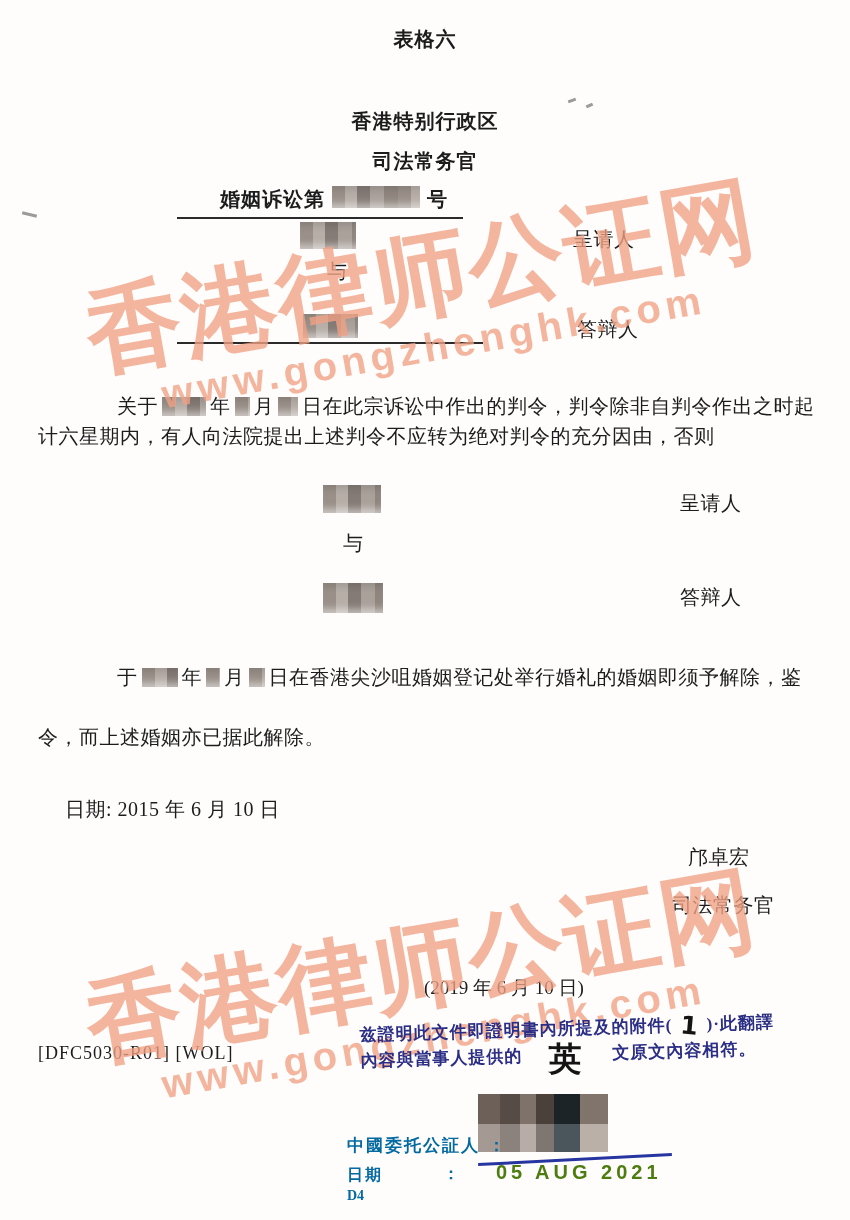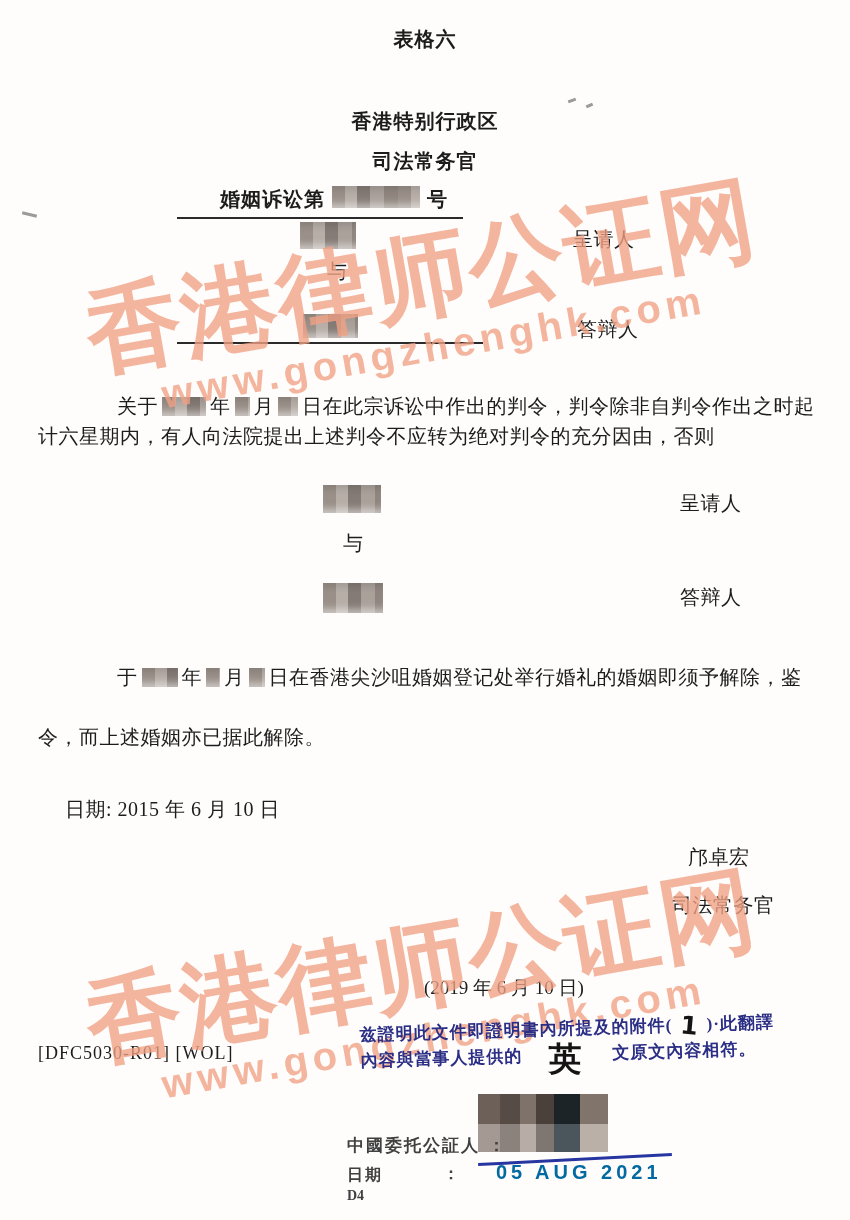--- a/index.html
+++ b/index.html
@@ -35,24 +35,24 @@
   .wm-url{font-size:40px;letter-spacing:5px;white-space:nowrap;margin-top:4px;line-height:1;}
   
   .tstamp{
     position:absolute;left:360px;top:1016px;z-index:6;color:#2b2e85;font-weight:bold;
     font-size:17px;line-height:26px;transform:rotate(-1.8deg);letter-spacing:1px;white-space:nowrap;
   }
   .hand{color:#141414;font-weight:bold;font-family:"DejaVu Sans",sans-serif;}
   .hand-no{display:inline-block;font-size:25px;line-height:10px;transform:rotate(7deg);vertical-align:-4px;margin:0 8px;}
   .hand-lang{display:inline-block;font-size:33px;line-height:20px;transform:rotate(2deg);vertical-align:-10px;margin:0 30px 0 26px;}
   
-  .nstamp{position:absolute;z-index:6;color:#404040;font-weight:bold;white-space:nowrap;}
+  .nstamp{position:absolute;z-index:6;color:#0369a1;font-weight:bold;white-space:nowrap;}
   .sig-line{position:absolute;width:194px;height:0;border-top:3px solid #2735a0;transform:rotate(-3deg);z-index:6;}
   .date-stamp{
-    position:absolute;color:#0369a1;font-family:"Liberation Sans","DejaVu Sans",sans-serif;
+    position:absolute;color:#4d7c0f;font-family:"Liberation Sans","DejaVu Sans",sans-serif;
     font-weight:bold;font-size:20px;letter-spacing:4px;z-index:6;white-space:nowrap;
   }
   .artifact{position:absolute;background:#9a9a9a;}
 </style>
 </head>
 <body>
 
 <div class="page">
 
   <div class="artifact" style="left:22px;top:213px;width:15px;height:3px;transform:rotate(14deg);"></div>

